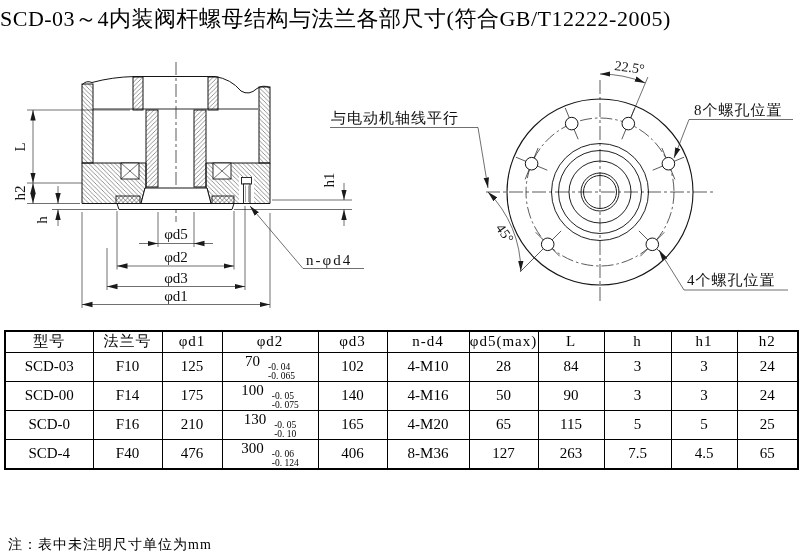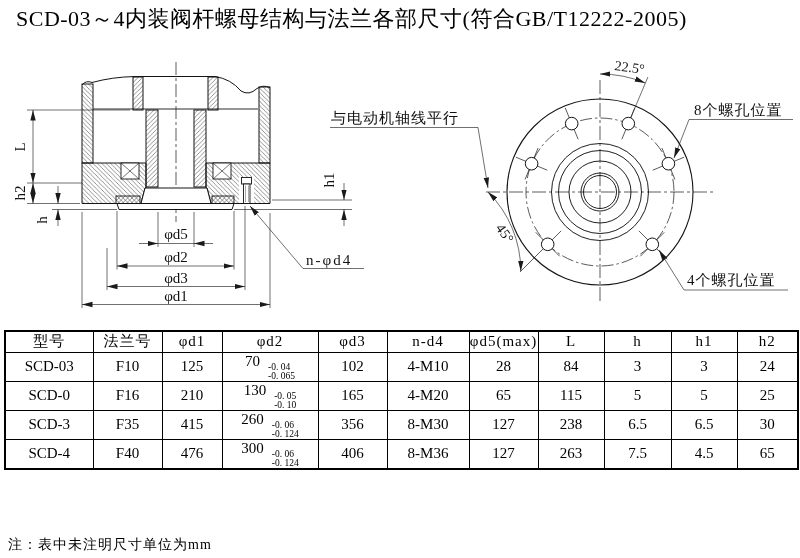--- a/index.html
+++ b/index.html
@@ -1,19 +1,19 @@
 <!DOCTYPE html>
 <html><head>
 <meta charset="utf-8">
 <style>
   * { margin:0; padding:0; box-sizing:border-box; }
   html,body { width:800px; height:558px; background:#fff; overflow:hidden; }
   body { position:relative; font-family:"Liberation Serif","DejaVu Serif",serif; color:#000; }
 
-  .title { position:absolute; left:16px; top:4px; width:780px;
+  .title { position:absolute; left:0; top:4px; width:780px;
            font-size:22px; letter-spacing:0.5px; white-space:nowrap; }
 
   svg.drawing { position:absolute; left:0; top:0; }
 
   svg text { font-family:"Liberation Serif","DejaVu Serif",serif; fill:#111; }
   svg text.dim  { font-size:15px; }
   svg text.dimS { font-size:14px; }
   svg text.cjk  { font-size:15px; letter-spacing:1px; }
 
   .tbl-wrap { position:absolute; left:4px; top:330px; width:793px; }
@@ -268,50 +268,50 @@
             </span></td>
           <td>102</td>
           <td>4-M10</td>
           <td><span class="ovl">28<span class="ghost">38</span></span></td>
           <td><span class="ovl">84<span class="ghost">81</span></span></td>
           <td>3</td>
           <td>3</td>
           <td><span class="ovl">24<span class="ghost">23</span></span></td>
         </tr>
         <tr>
+          <td>SCD-00</td>
+          <td>F14</td>
+          <td>175</td>
+          <td><span>100</span><span class="tol">
+              <span>-0. 05</span>
+              <span>-0. 075</span>
+            </span></td>
+          <td>140</td>
+          <td>4-M16</td>
+          <td>50</td>
+          <td>90</td>
+          <td>3</td>
+          <td>3</td>
+          <td>24</td>
+        </tr>
+        <tr>
           <td>SCD-0</td>
           <td>F16</td>
           <td>210</td>
           <td><span>130</span><span class="tol">
               <span>-0. 05</span>
               <span>-0. 10</span>
             </span></td>
           <td>165</td>
           <td>4-M20</td>
           <td>65</td>
           <td>115</td>
           <td>5</td>
           <td>5</td>
           <td>25</td>
-        </tr>
-        <tr>
-          <td>SCD-3</td>
-          <td>F35</td>
-          <td>415</td>
-          <td><span>260</span><span class="tol">
-              <span>-0. 06</span>
-              <span>-0. 124</span>
-            </span></td>
-          <td>356</td>
-          <td>8-M30</td>
-          <td>127</td>
-          <td>238</td>
-          <td>6.5</td>
-          <td>6.5</td>
-          <td>30</td>
         </tr>
         <tr>
           <td>SCD-4</td>
           <td>F40</td>
           <td>476</td>
           <td><span>300</span><span class="tol">
               <span>-0. 06</span>
               <span>-0. 124</span>
             </span></td>
           <td>406</td>

